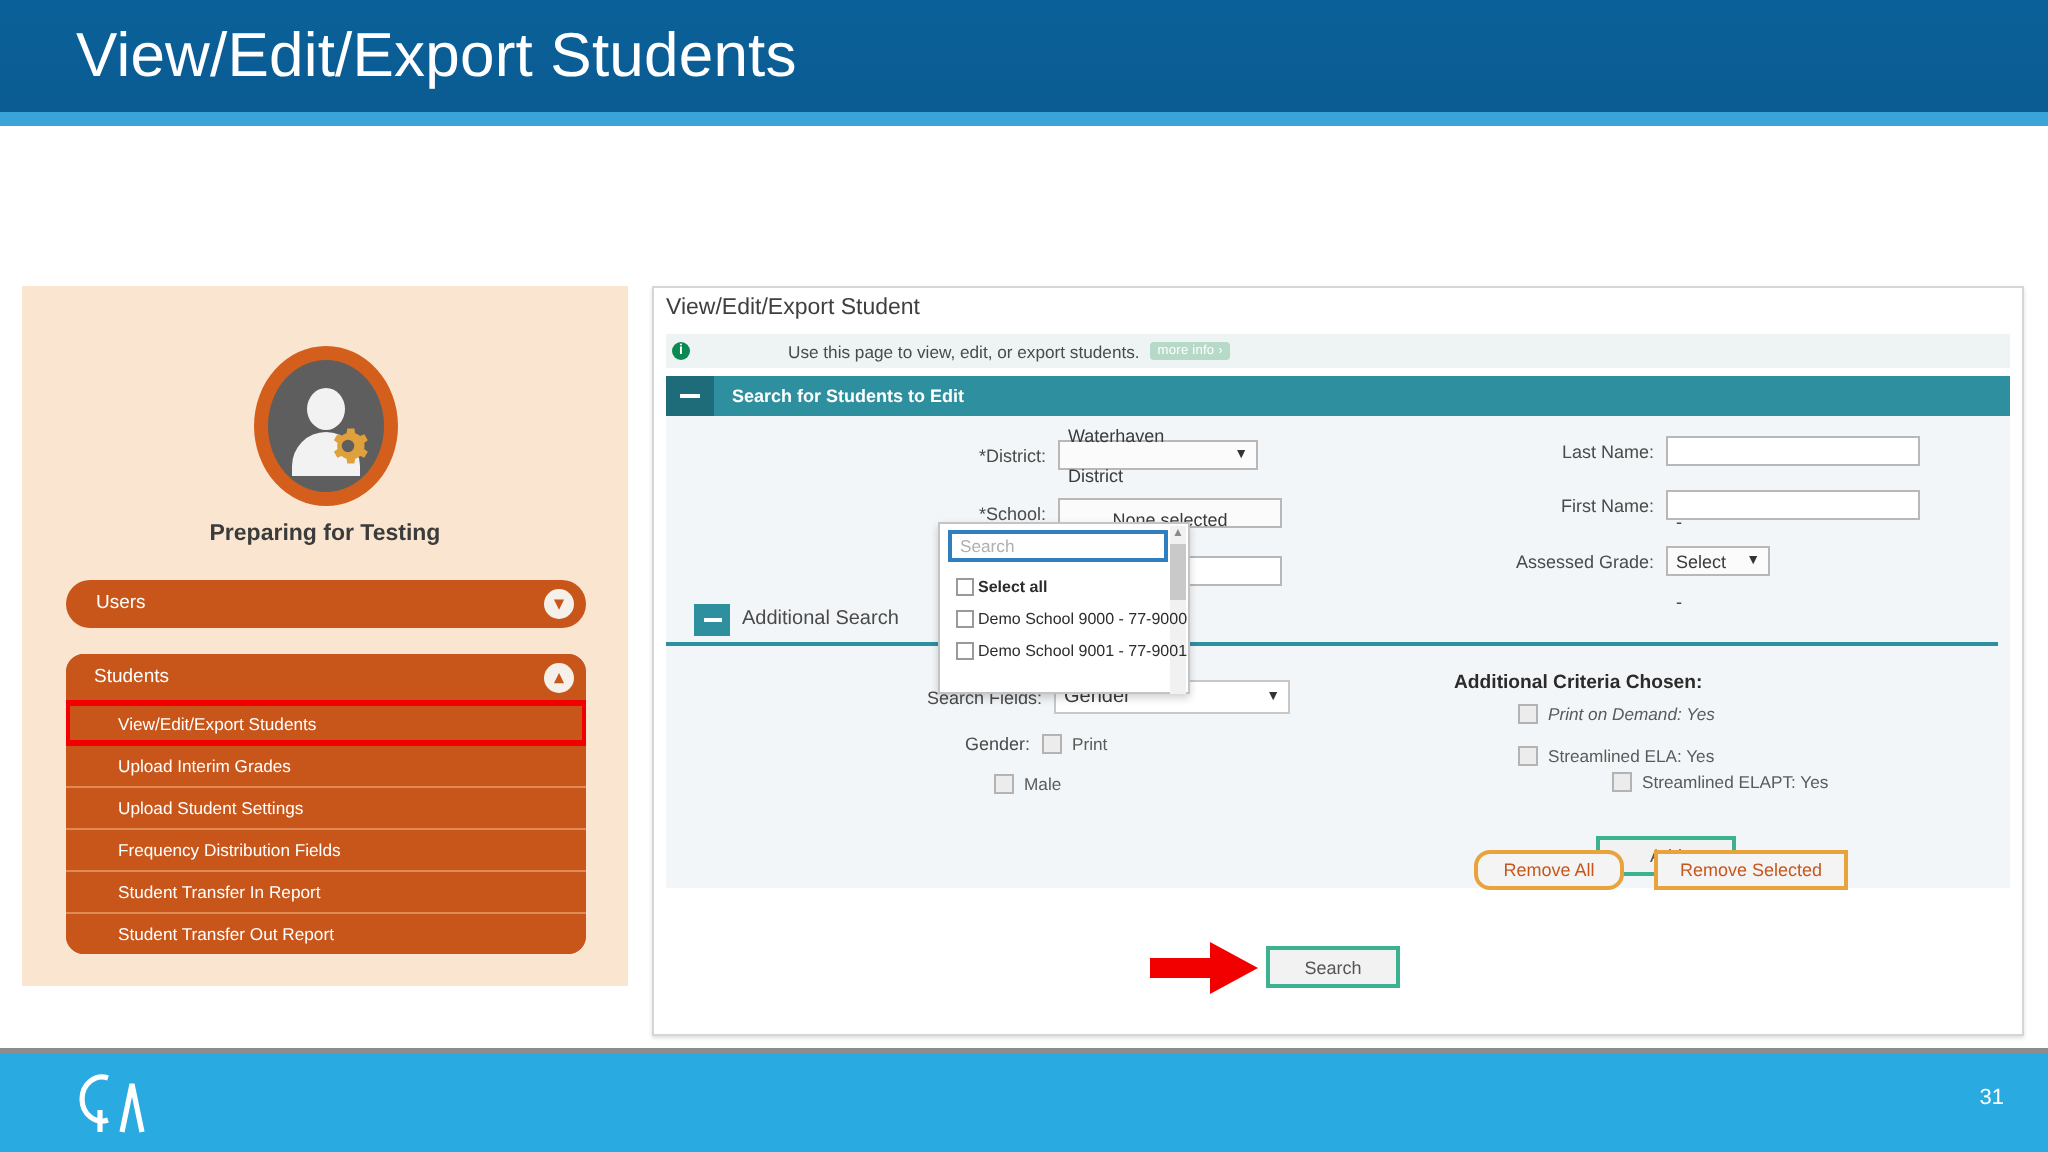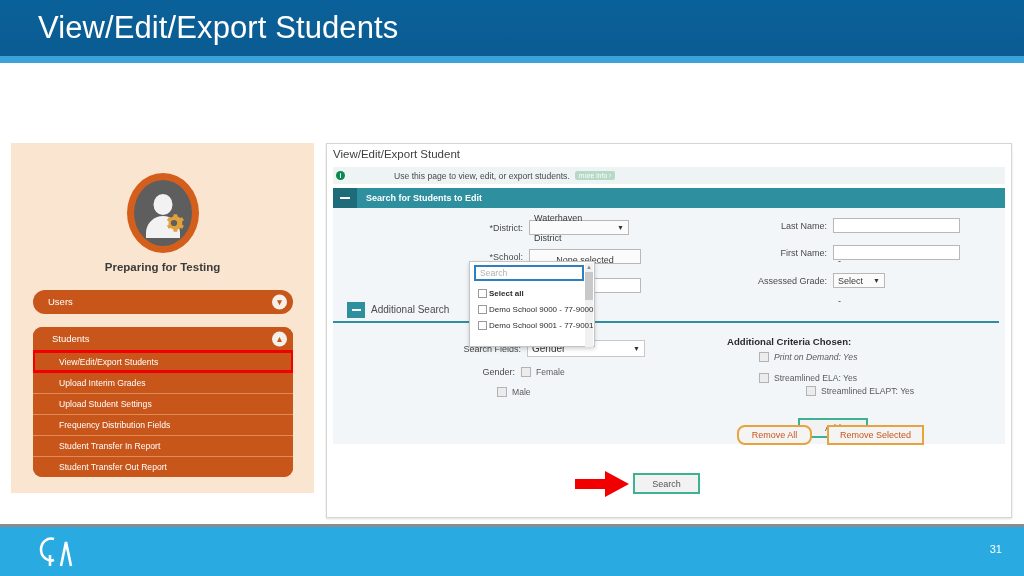--- a/index.html
+++ b/index.html
@@ -121,21 +121,21 @@
     border-radius: 9px;
     overflow: hidden;
     background: #c8561b;
   }
   .nav-students-head {
     height: 24px;
     background: #c8561b;
     color: #ffffff;
     font-size: 9.5px;
     line-height: 24px;
-    padding-left: 19px;
+    padding-left: 14px;
     box-sizing: border-box;
     position: relative;
   }
   .nav-sub {
     height: 21px;
     background: #c8561b;
     border-top: 1px solid #e08a56;
     color: #ffffff;
     font-size: 8.6px;
     line-height: 21px;
@@ -640,21 +640,21 @@
     <span class="select-box" style="margin-left:6px; width:118px; font-size:10px; height:17px; line-height:17px; background:#ffffff; border-color:#c8c8c8;">
       <span>Gender</span>
       <span class="select-caret">▼</span>
     </span>
   </div>
 
   <div class="row" style="left:116px; top:223px;">
     <span class="field-label" style="width:48px;">Gender:</span>
     <span class="check-row" style="position:relative; margin-left:6px;">
       <span class="cb"></span>
-      <span>Female</span>
+      <span>Print</span>
     </span>
   </div>
 
   <div class="check-row" style="left:170px; top:243px;">
     <span class="cb"></span>
     <span>Male</span>
   </div>
 
   <div class="btn-add">Add</div>
 

